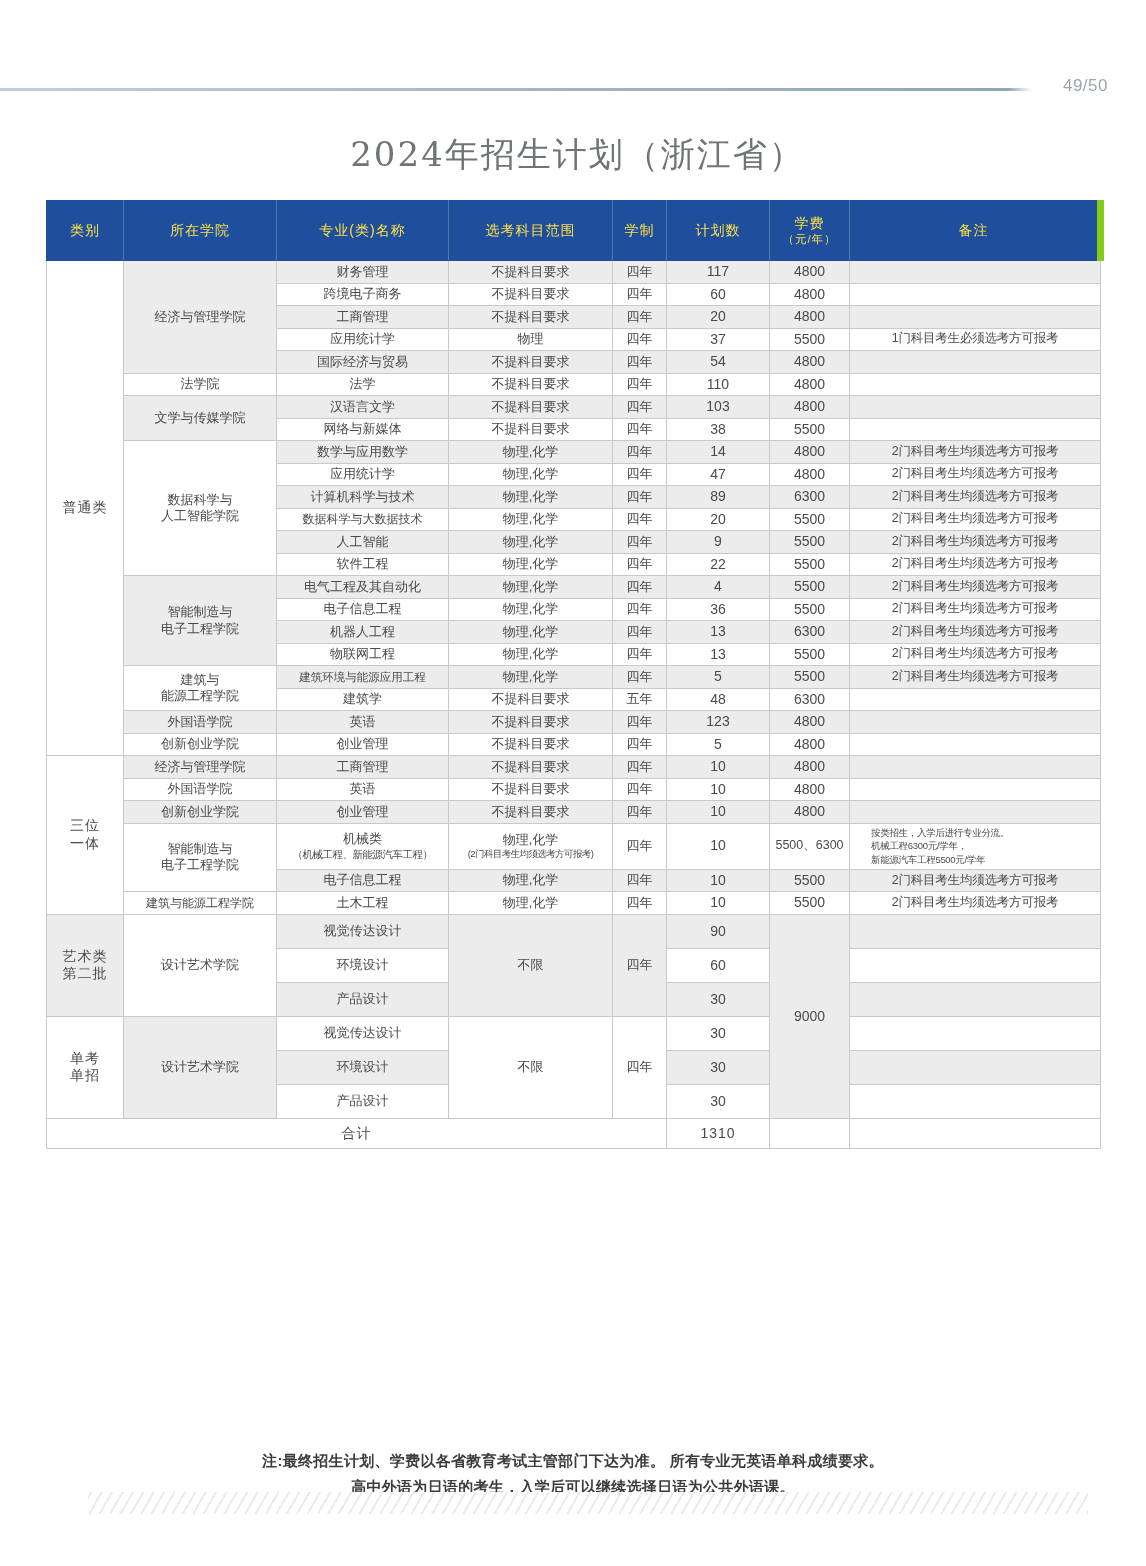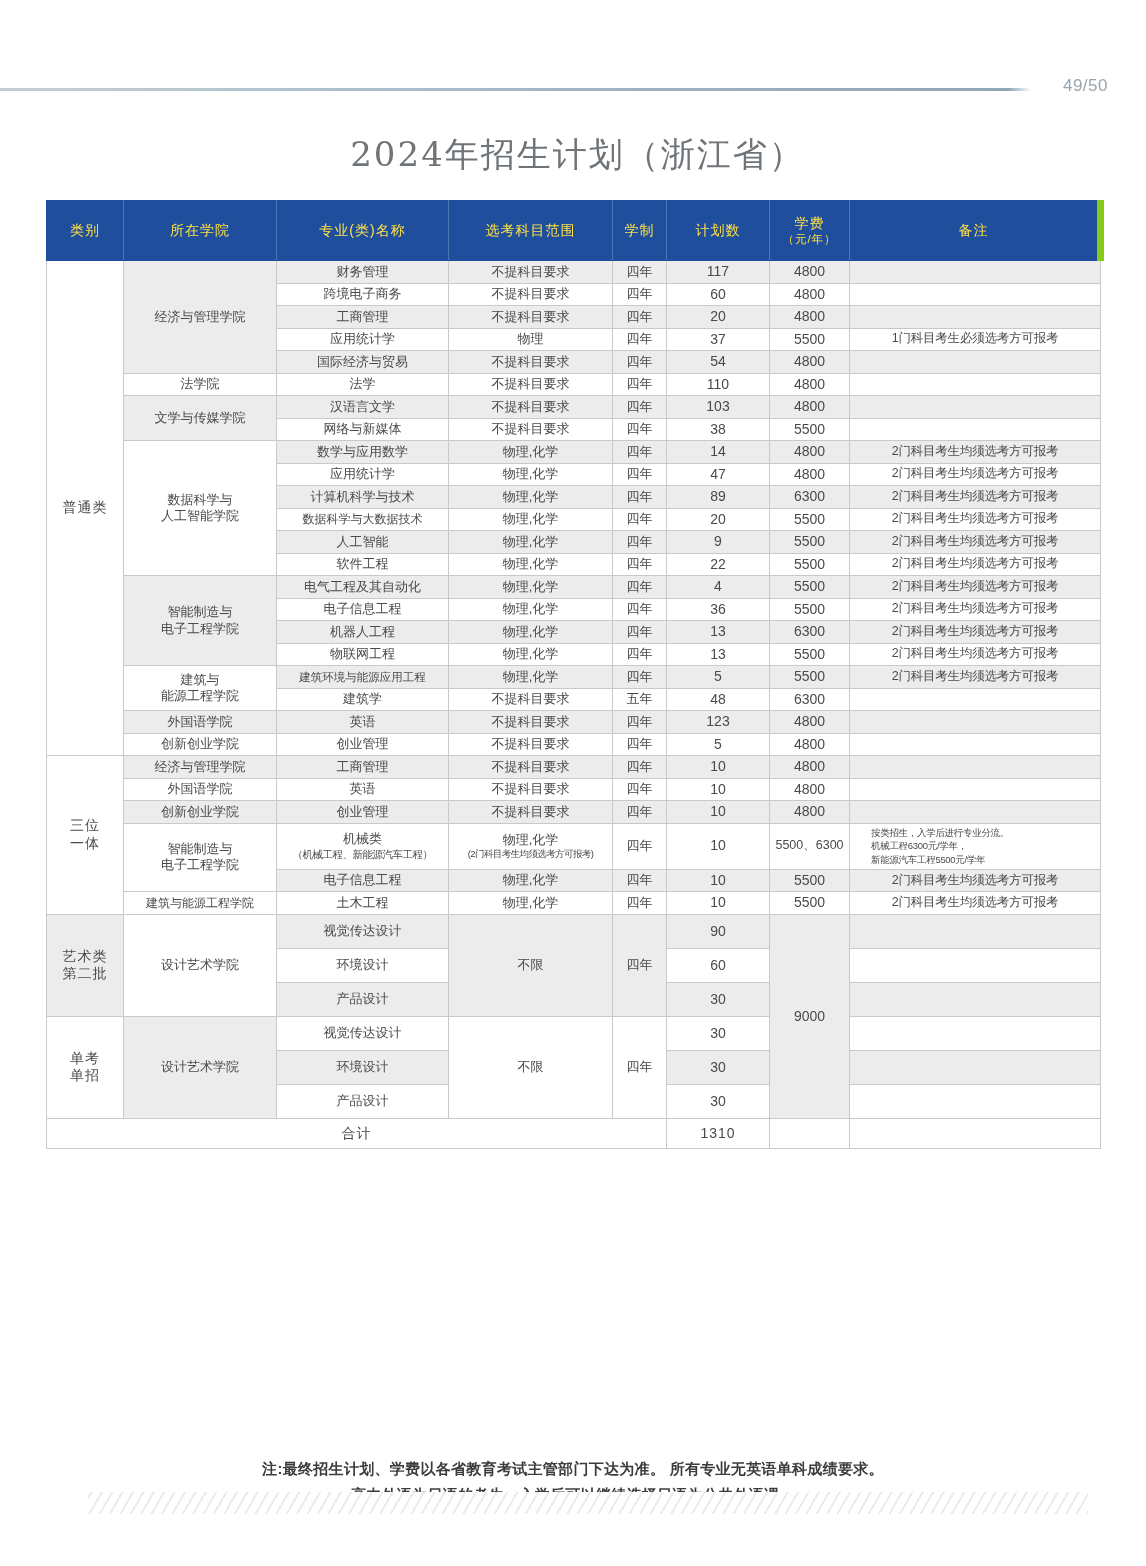--- a/index.html
+++ b/index.html
@@ -129,21 +129,20 @@
     position: absolute;
     left: 0;
     top: 1448px;
     width: 1146px;
     text-align: center;
     font-size: 15px;
     font-weight: bold;
     color: #3c3c3c;
     line-height: 1.7;
     letter-spacing: 0.3px;
-    margin-top: 8px;
   }
 
   
   .hatch {
     position: absolute;
     left: 88px;
     top: 1492px;
     width: 1000px;
     height: 22px;
     background-image: repeating-linear-gradient(

